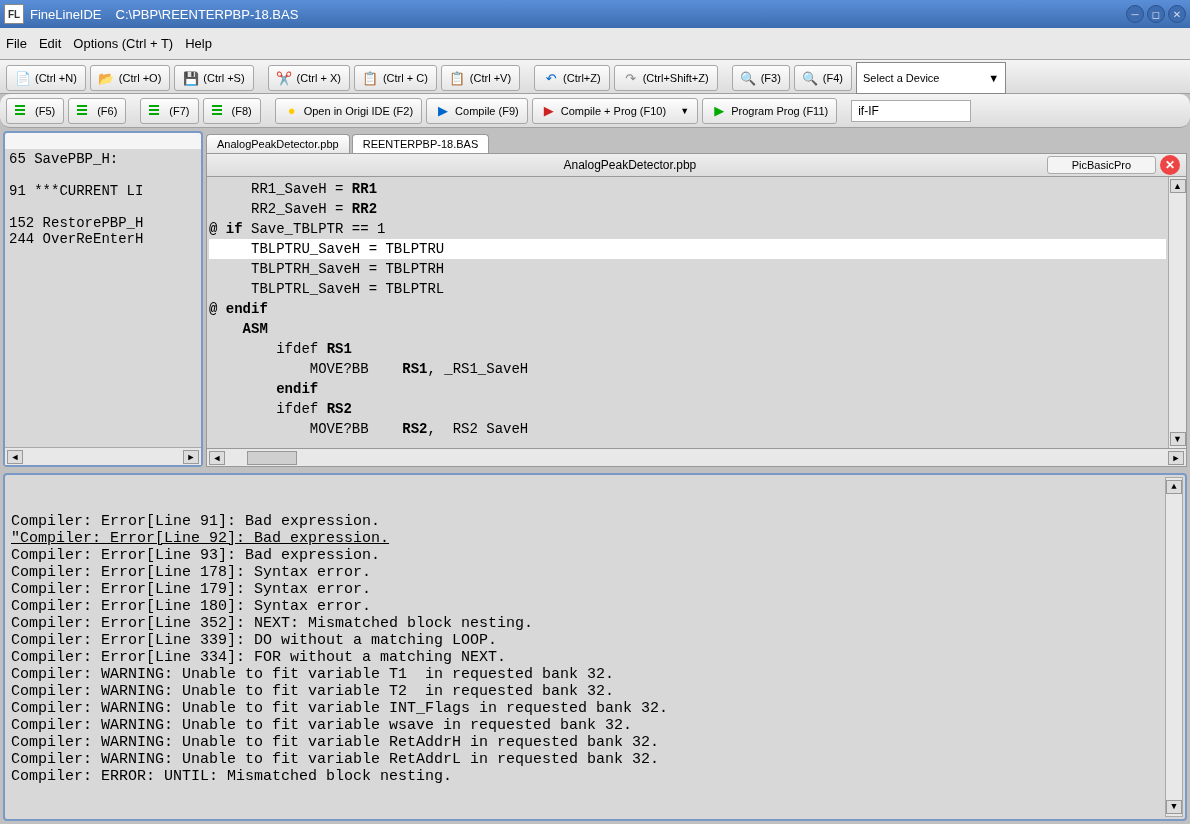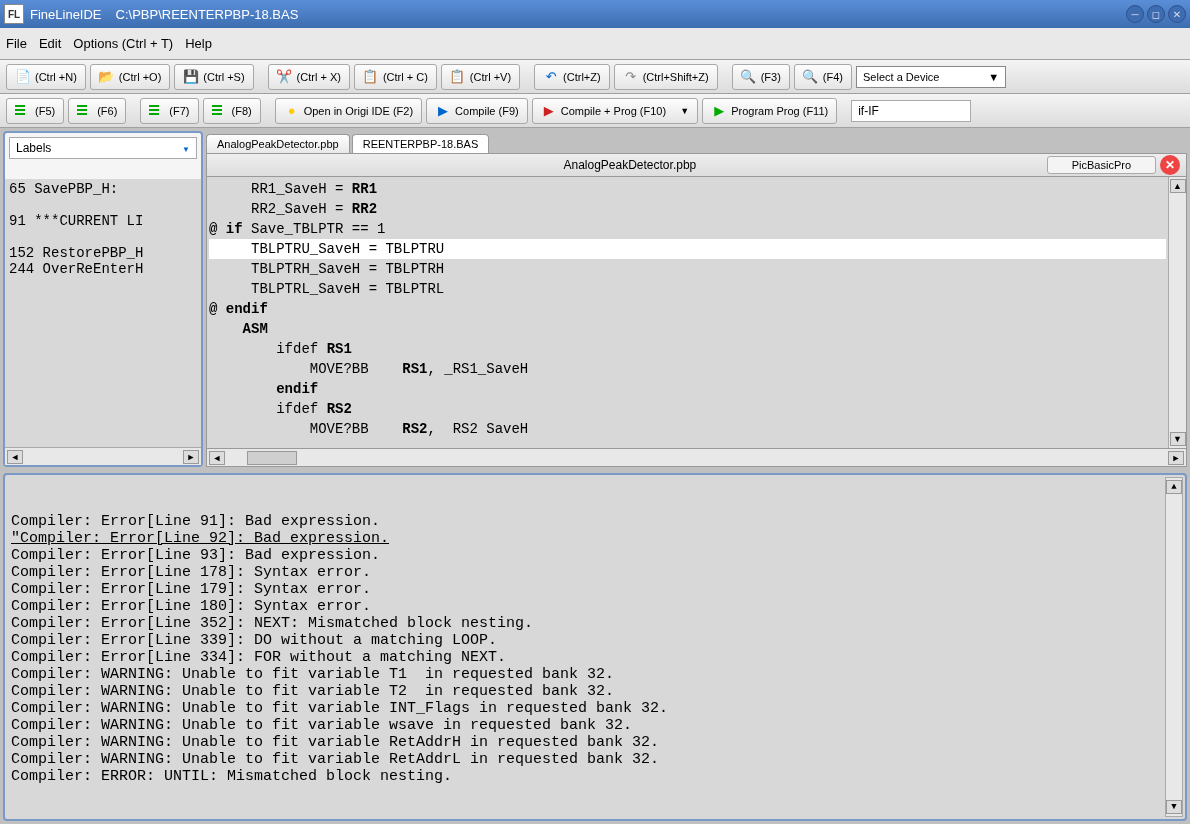--- a/index.html
+++ b/index.html
@@ -59,39 +59,39 @@
 .toolbar {
   background: linear-gradient(to bottom,#f4f4f4,#dcdcdc);
   border-bottom: 1px solid #a0a0a0;
   padding: 2px 6px;
   display: flex;
   align-items: center;
   gap: 4px;
   flex-wrap: wrap;
   height: 34px;
 }
-.toolbar.secondary { height: 34px; }
+.toolbar.secondary { height: 34px; border-radius: 10px; }
 .tbtn {
   background: linear-gradient(to bottom,#fdfdfd,#e5e5e5);
   border: 1px solid #a8a8a8;
   border-radius: 3px;
   padding: 2px 8px;
   height: 26px;
   display: flex;
   align-items: center;
   gap: 4px;
   font-size: 11px;
   cursor: default;
 }
 .tbtn .ico { width:16px; height:16px; display:flex;align-items:center;justify-content:center;font-size:13px;}
 .sep { width: 6px; }
 .devsel {
   border: 1px solid #888;
   background:#fff;
-  height:22px;
+  height:32px;
   width:150px;
   display:flex;
   align-items:center;
   padding:0 6px;
   font-size:11px;
   justify-content:space-between;
 }
 .iffield {
   border:1px solid #aaa;
   background:#fff;
@@ -350,24 +350,20 @@
     </div>
   <div class="sep"></div>
   <div class="iffield">
       <span>if-IF</span>
     </div>
 </div>
 
 <div class="main">
 
   <div class="leftpanel">
-    <div class="lbldrop">
-      <span>Labels</span>
-      <span class="chevd"></span>
-    </div>
     <div class="list" id="labels-list">65 SavePBP_H:
 
 91 ***CURRENT LI
 
 152 RestorePBP_H
 244 OverReEnterH</div>
     <div class="hscroll">
       <div class="sarrow">◄</div>
       <div class="sarrow">►</div>
     </div>

